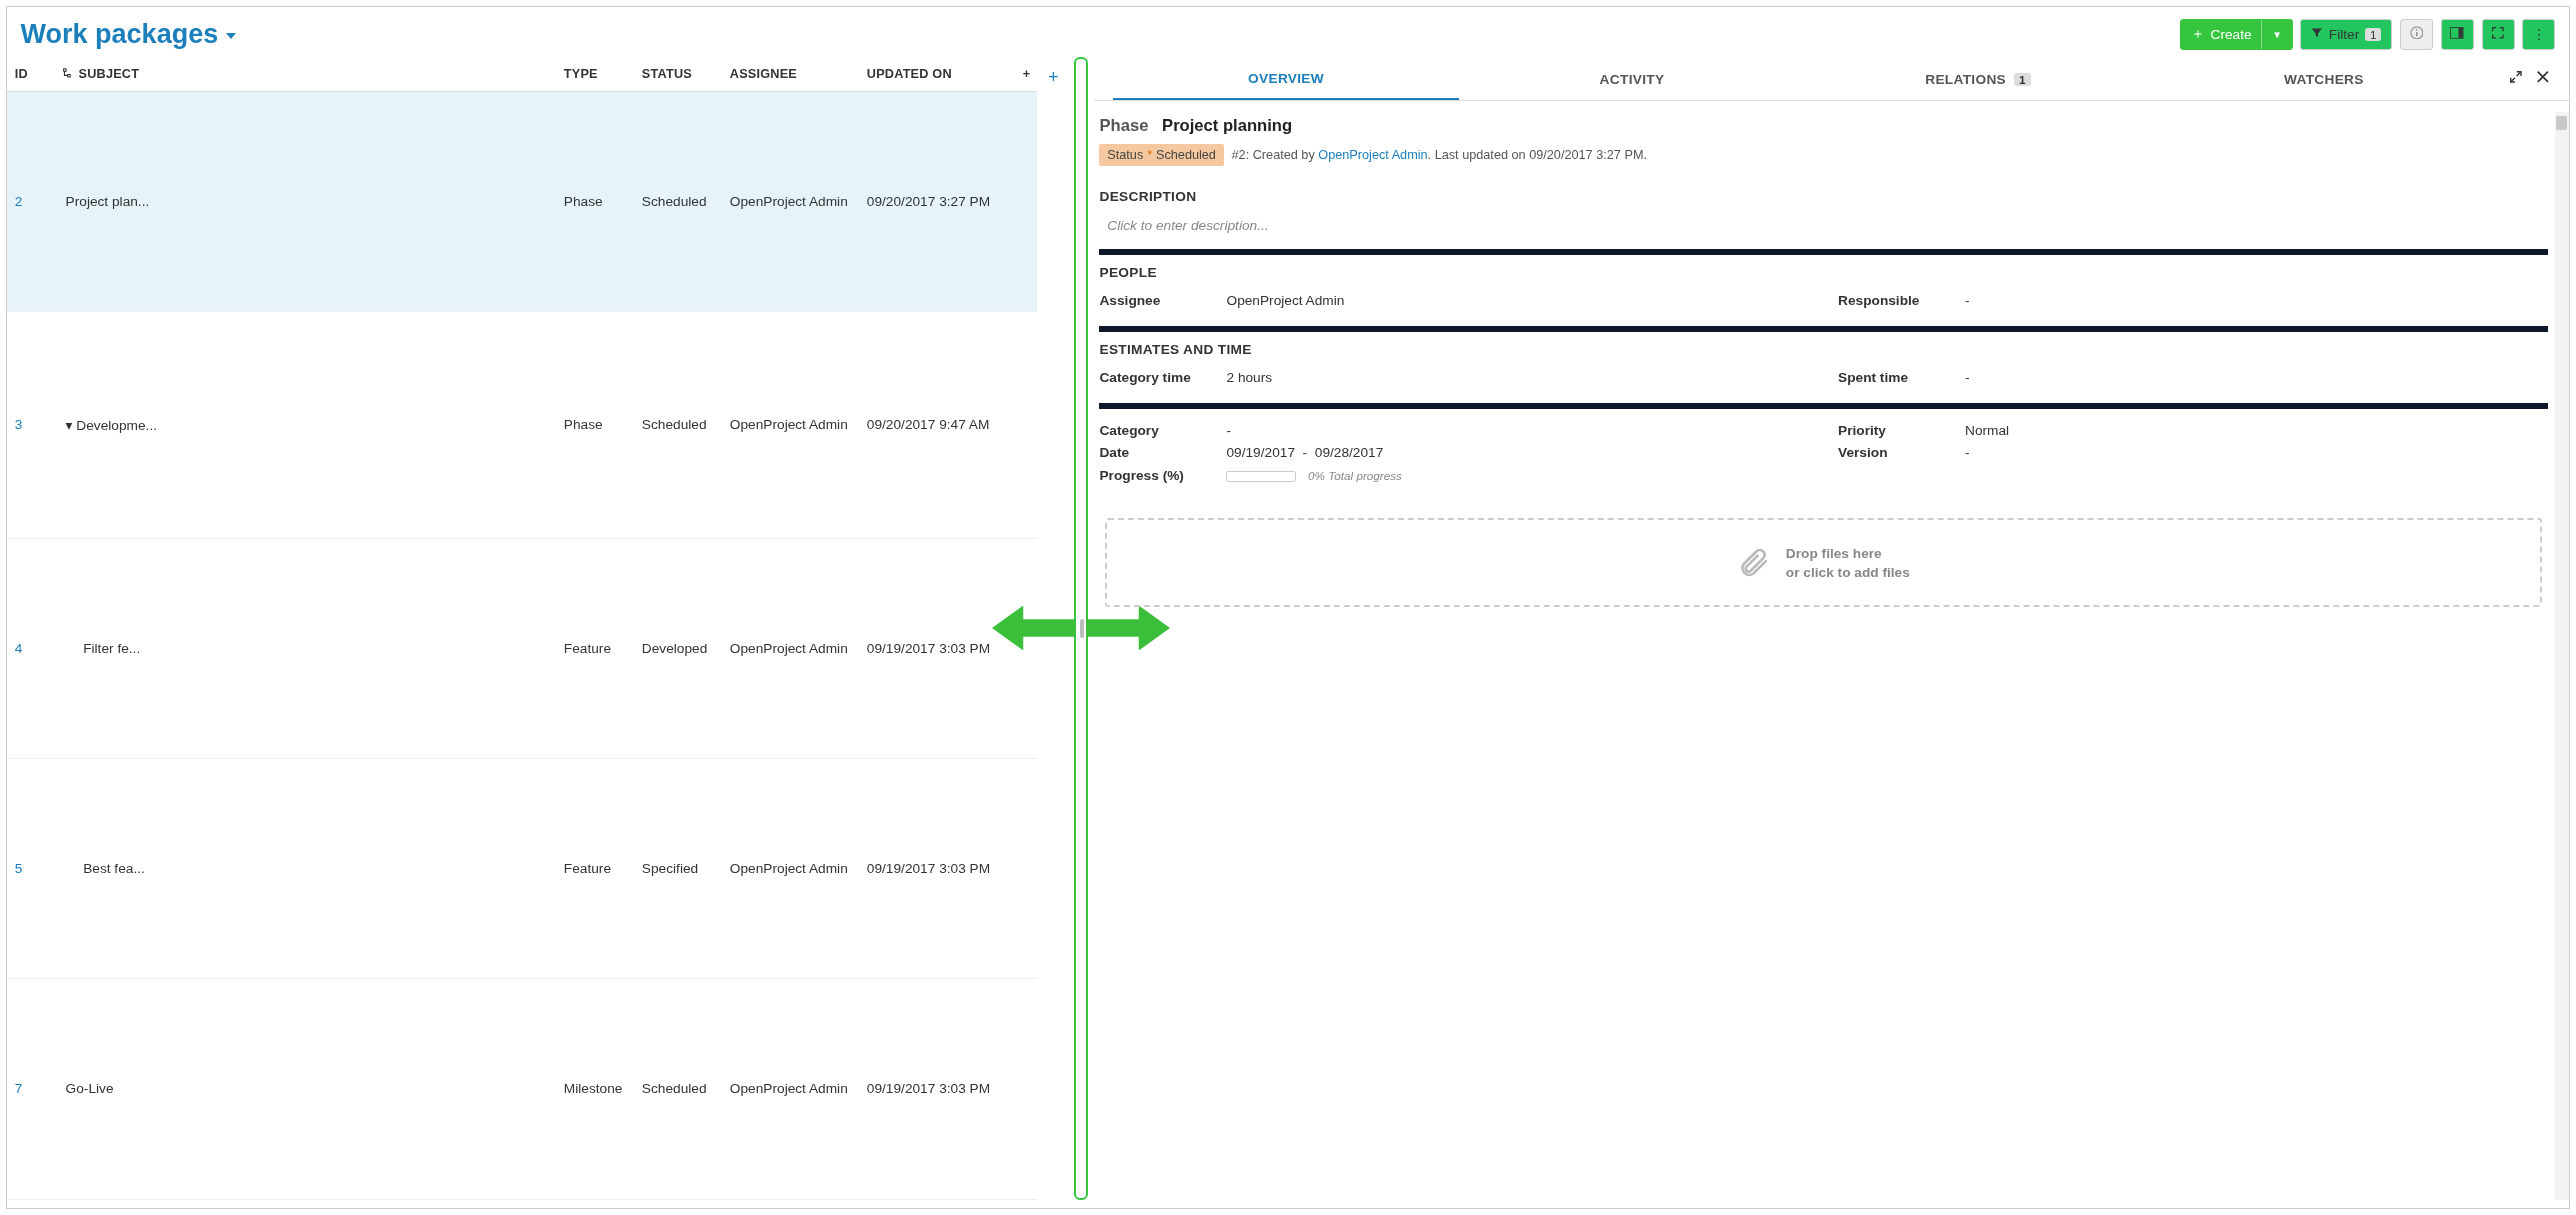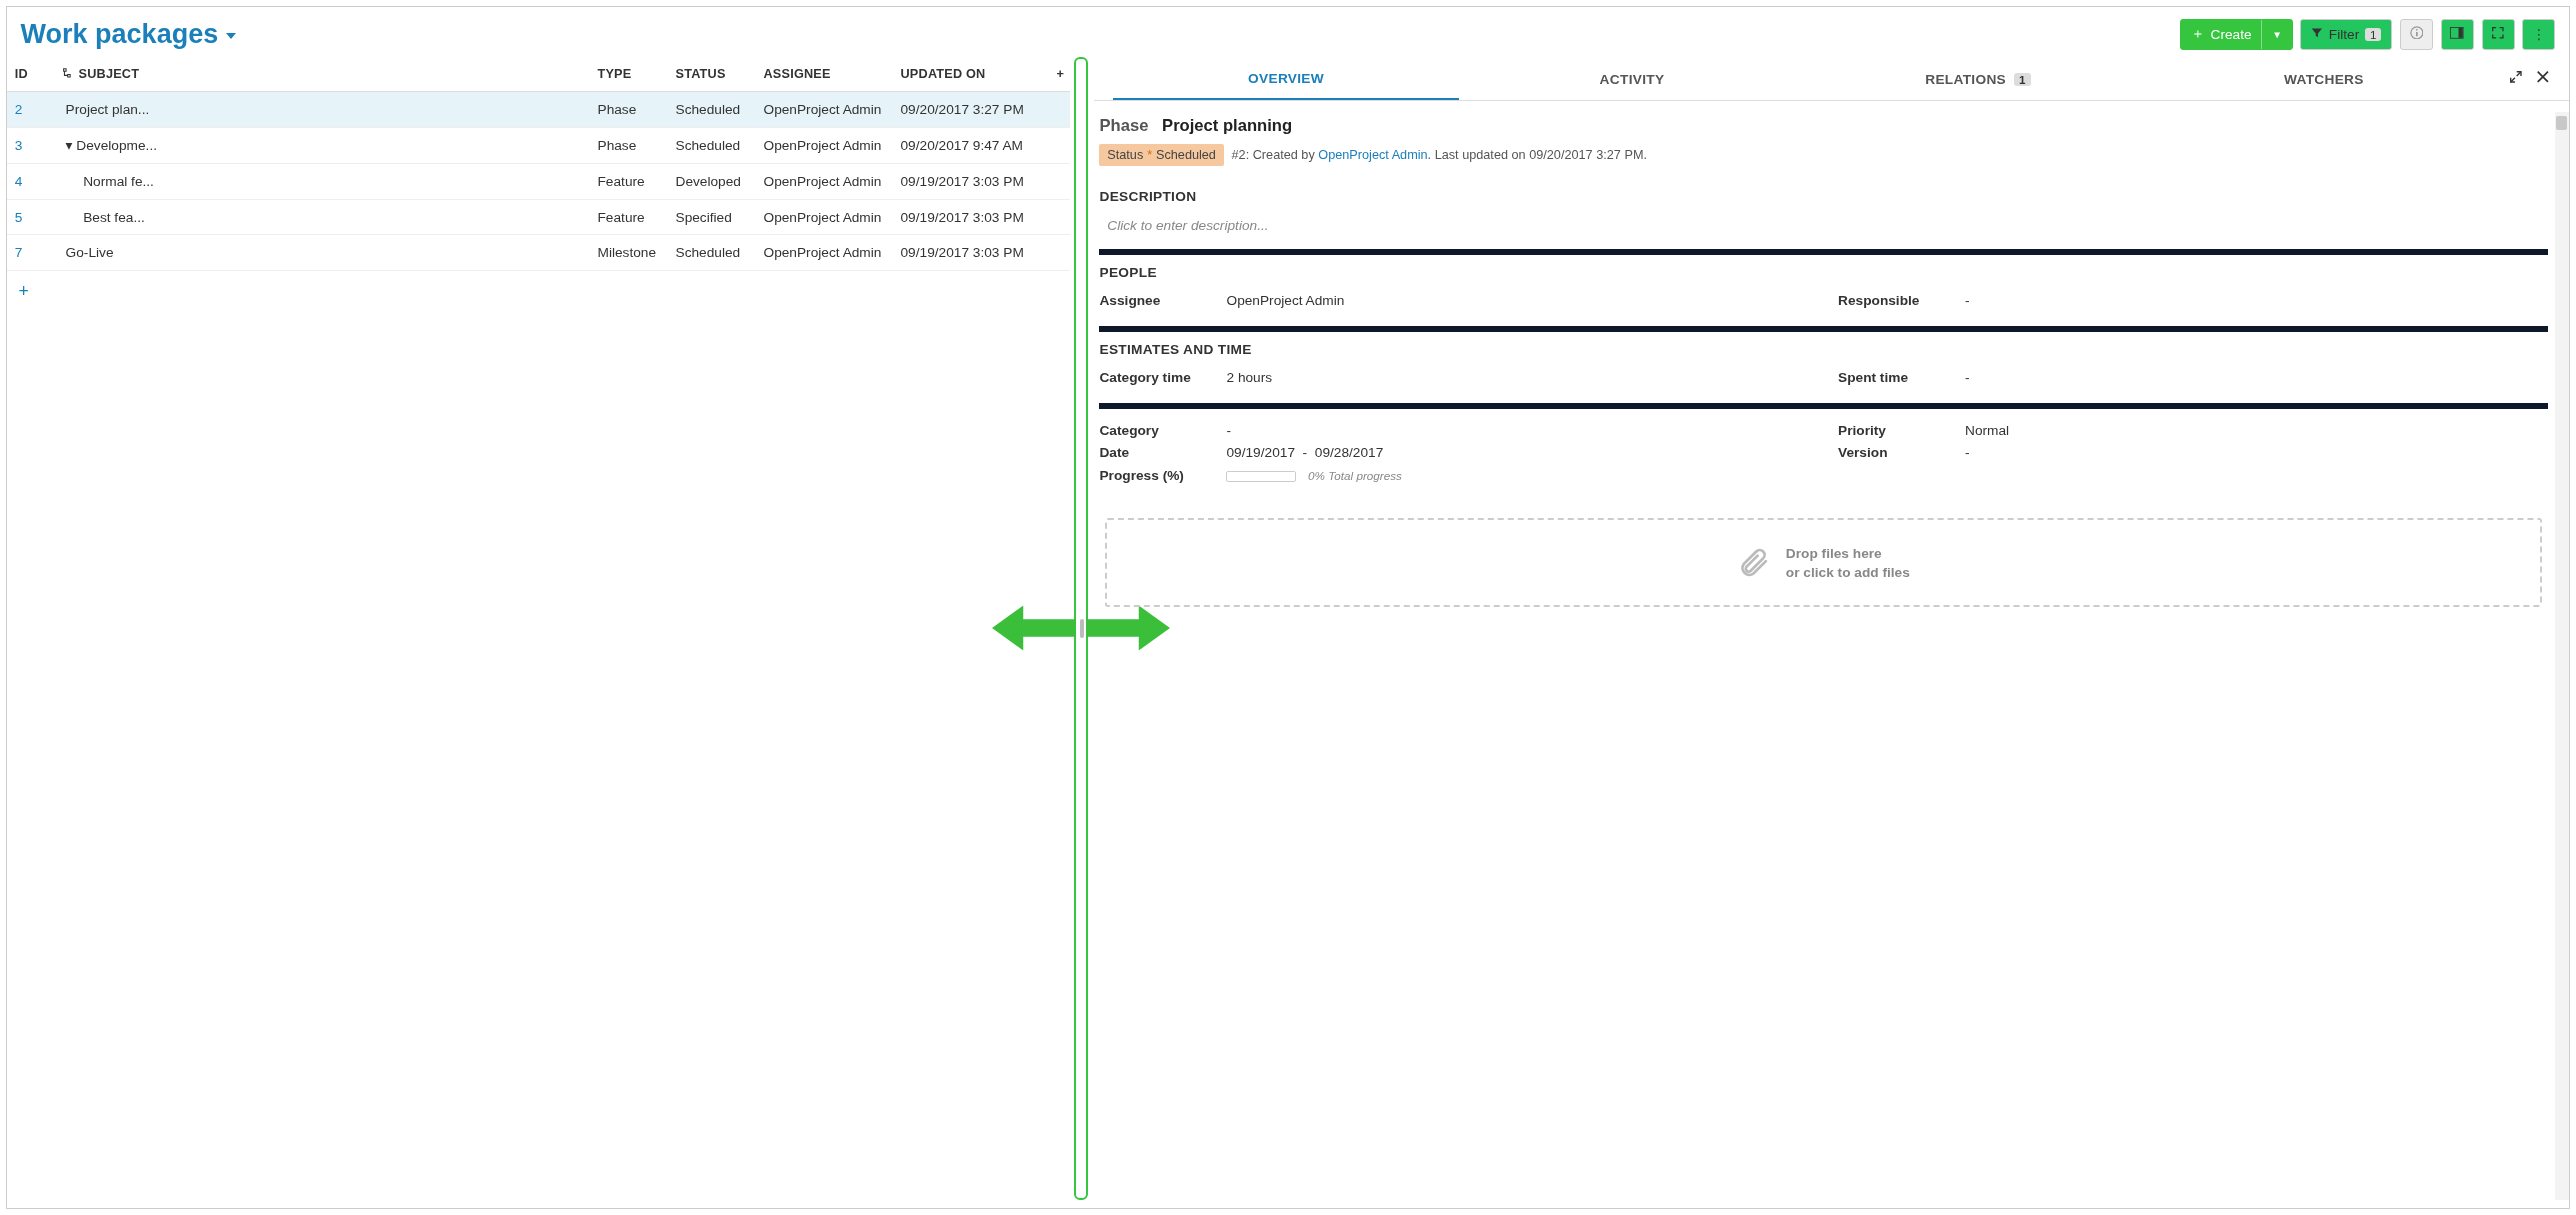--- a/index.html
+++ b/index.html
@@ -15,21 +15,21 @@
   .btn { height:31px; border:1px solid #ccc; background:#22c55e; border-radius:2.9px; padding:0 9.8px; font-size:13.7px; display:inline-flex; align-items:center; gap:5.9px; cursor:pointer; color:#333; }
   .btn .badge { background:#ddd; border-radius:2.9px; padding:0 4.9px; font-size:11.7px; }
   .btn-green { background:#35c53f; border-color:#35c53f; color:#fff; font-weight:500; }
   .btn-green .divider { width:1px; align-self:stretch; background:rgba(255,255,255,0.4); margin:0 3.9px; }
   .btn-icon { width:33px; justify-content:center; padding:0; }
   .btn-disabled { background:#eee; color:#999; }
   .toolbar-right { display:flex; gap:7.8px; }
 
   
   .split { display:flex; height:calc(100% - 59px); position:relative; }
-  .left-pane { width:41.5%; min-width:293px; overflow:hidden; display:flex; flex-direction:column; }
+  .left-pane { width:41.5%; min-width:293px; overflow:hidden; display:flex; flex-direction:row; }
   .splitter-zone { position:relative; width:23.4px; display:flex; align-items:center; justify-content:center; }
   .splitter-highlight { position:absolute; top:0; bottom:0; left:3.9px; width:13.7px; border:2.9px solid #35c53f; border-radius:5.9px; background:rgba(255,255,255,0.4); }
   .splitter-handle { position:absolute; width:3.9px; height:19.5px; background:#bbb; border-radius:2px; }
   .drag-arrow { position:absolute; top:50%; transform:translateY(-50%); }
   .drag-arrow svg { display:block; }
   .right-pane { flex:1; display:flex; flex-direction:column; border-left:none; position:relative; }
 
   
   table.wp { width:100%; border-collapse:collapse; table-layout:fixed; }
   table.wp th { text-align:left; font-size:12.7px; font-weight:700; padding:9.8px 7.8px; border-bottom:1px solid #ddd; color:#333; text-transform:uppercase; letter-spacing:0.2px; white-space:nowrap; }
@@ -195,21 +195,21 @@
               <td>Scheduled</td>
               <td>OpenProject Admin</td>
               <td>09/20/2017 9:47 AM</td>
               <td></td>
             </tr>
             <tr>
               <td class="idcell">4</td>
               <td>
                 <div class="subject-cell">
                   <span class="indent" style="width:17.6px"></span>
-                  <span class="txt">Normal fe...</span>
+                  <span class="txt">Filter fe...</span>
                 </div>
               </td>
               <td>Feature</td>
               <td>Developed</td>
               <td>OpenProject Admin</td>
               <td>09/19/2017 3:03 PM</td>
               <td></td>
             </tr>
             <tr>
               <td class="idcell">5</td>

